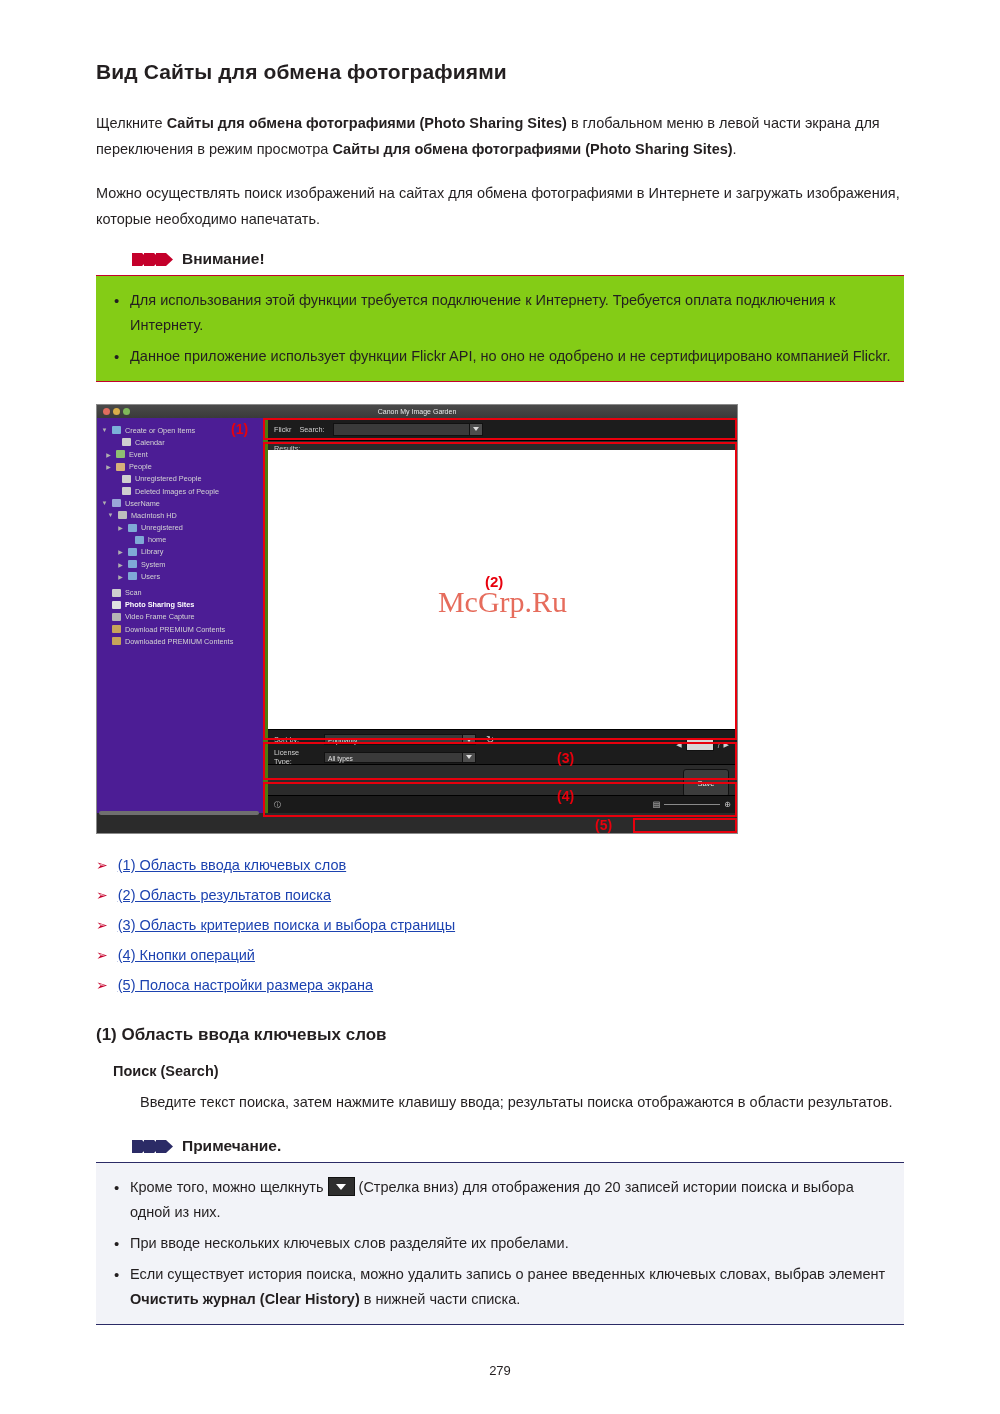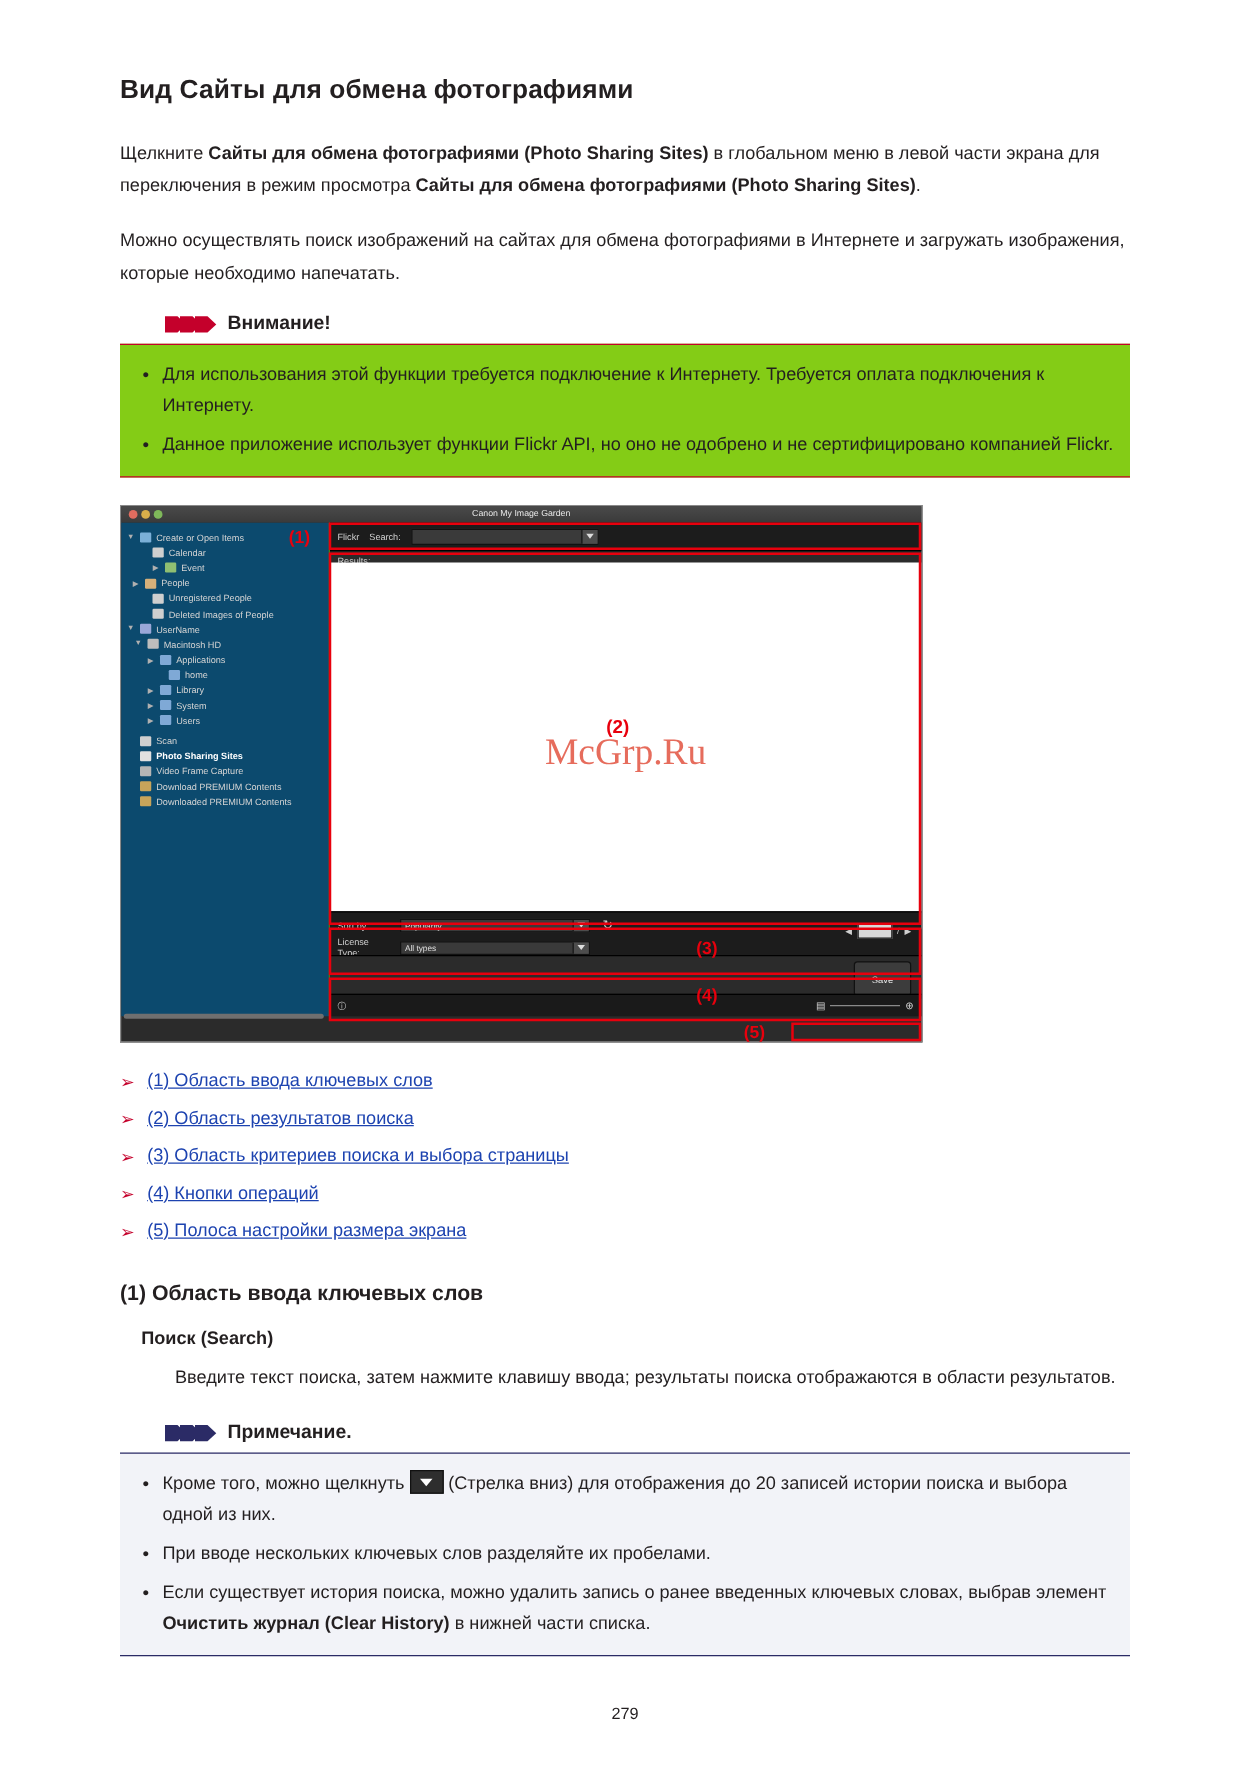--- a/index.html
+++ b/index.html
@@ -60,21 +60,21 @@
   }
   .fig-title{
     position:absolute;left:0;right:0;text-align:center;font-size:7px;color:#e8e8e8;
   }
   .dots{display:flex;gap:3px;margin-left:6px;z-index:2;}
   .dot{width:7px;height:7px;border-radius:50%;}
   .d1{background:#e06c5f;} .d2{background:#d9ae4a;} .d3{background:#7fb85a;}
 
   .fig-body{display:flex;height:395px;}
   .fig-side{
-    width:166px;background:#0c4a6e;border-right:1px solid #4d7c0f;
+    width:166px;background:#4c1d95;border-right:5px solid #4d7c0f;
     padding:6px 0 0 0;overflow:hidden;
   }
   .tree-item{
     display:flex;align-items:center;gap:4px;font-size:7.3px;color:#d4d4d4;
     padding:1.6px 4px;white-space:nowrap;
   }
   .tw{width:7px;text-align:center;color:#b0b0b0;font-size:6px;}
   .ic{
     width:9px;height:8px;border-radius:1px;flex:0 0 auto;
   }
@@ -207,21 +207,21 @@
           <div class="tree-item">
               <span class="tw">▼</span>
               <span class="ic" style="background:#7bb0d8"></span>
               <span>Create or Open Items</span>
             </div>
           <div class="tree-item" style="padding-left:14px">
               <span class="tw"></span>
               <span class="ic" style="background:#cfcfcf"></span>
               <span>Calendar</span>
             </div>
-          <div class="tree-item" style="padding-left:24px">
+          <div class="tree-item" style="padding-left:8px">
               <span class="tw">▶</span>
               <span class="ic" style="background:#8fbf72"></span>
               <span>Event</span>
             </div>
           <div class="tree-item" style="padding-left:8px">
               <span class="tw">▶</span>
               <span class="ic" style="background:#d6b07a"></span>
               <span>People</span>
             </div>
           <div class="tree-item" style="padding-left:14px">
@@ -240,21 +240,21 @@
               <span>UserName</span>
             </div>
           <div class="tree-item" style="padding-left:10px">
               <span class="tw">▼</span>
               <span class="ic" style="background:#bdbdbd"></span>
               <span>Macintosh HD</span>
             </div>
           <div class="tree-item" style="padding-left:20px">
               <span class="tw">▶</span>
               <span class="ic" style="background:#7fa9d6"></span>
-              <span>Applications</span>
+              <span>Unregistered</span>
             </div>
           <div class="tree-item" style="padding-left:27px">
               <span class="tw"></span>
               <span class="ic" style="background:#7fa9d6"></span>
               <span>home</span>
             </div>
           <div class="tree-item" style="padding-left:20px">
               <span class="tw">▶</span>
               <span class="ic" style="background:#7fa9d6"></span>
               <span>Library</span>

